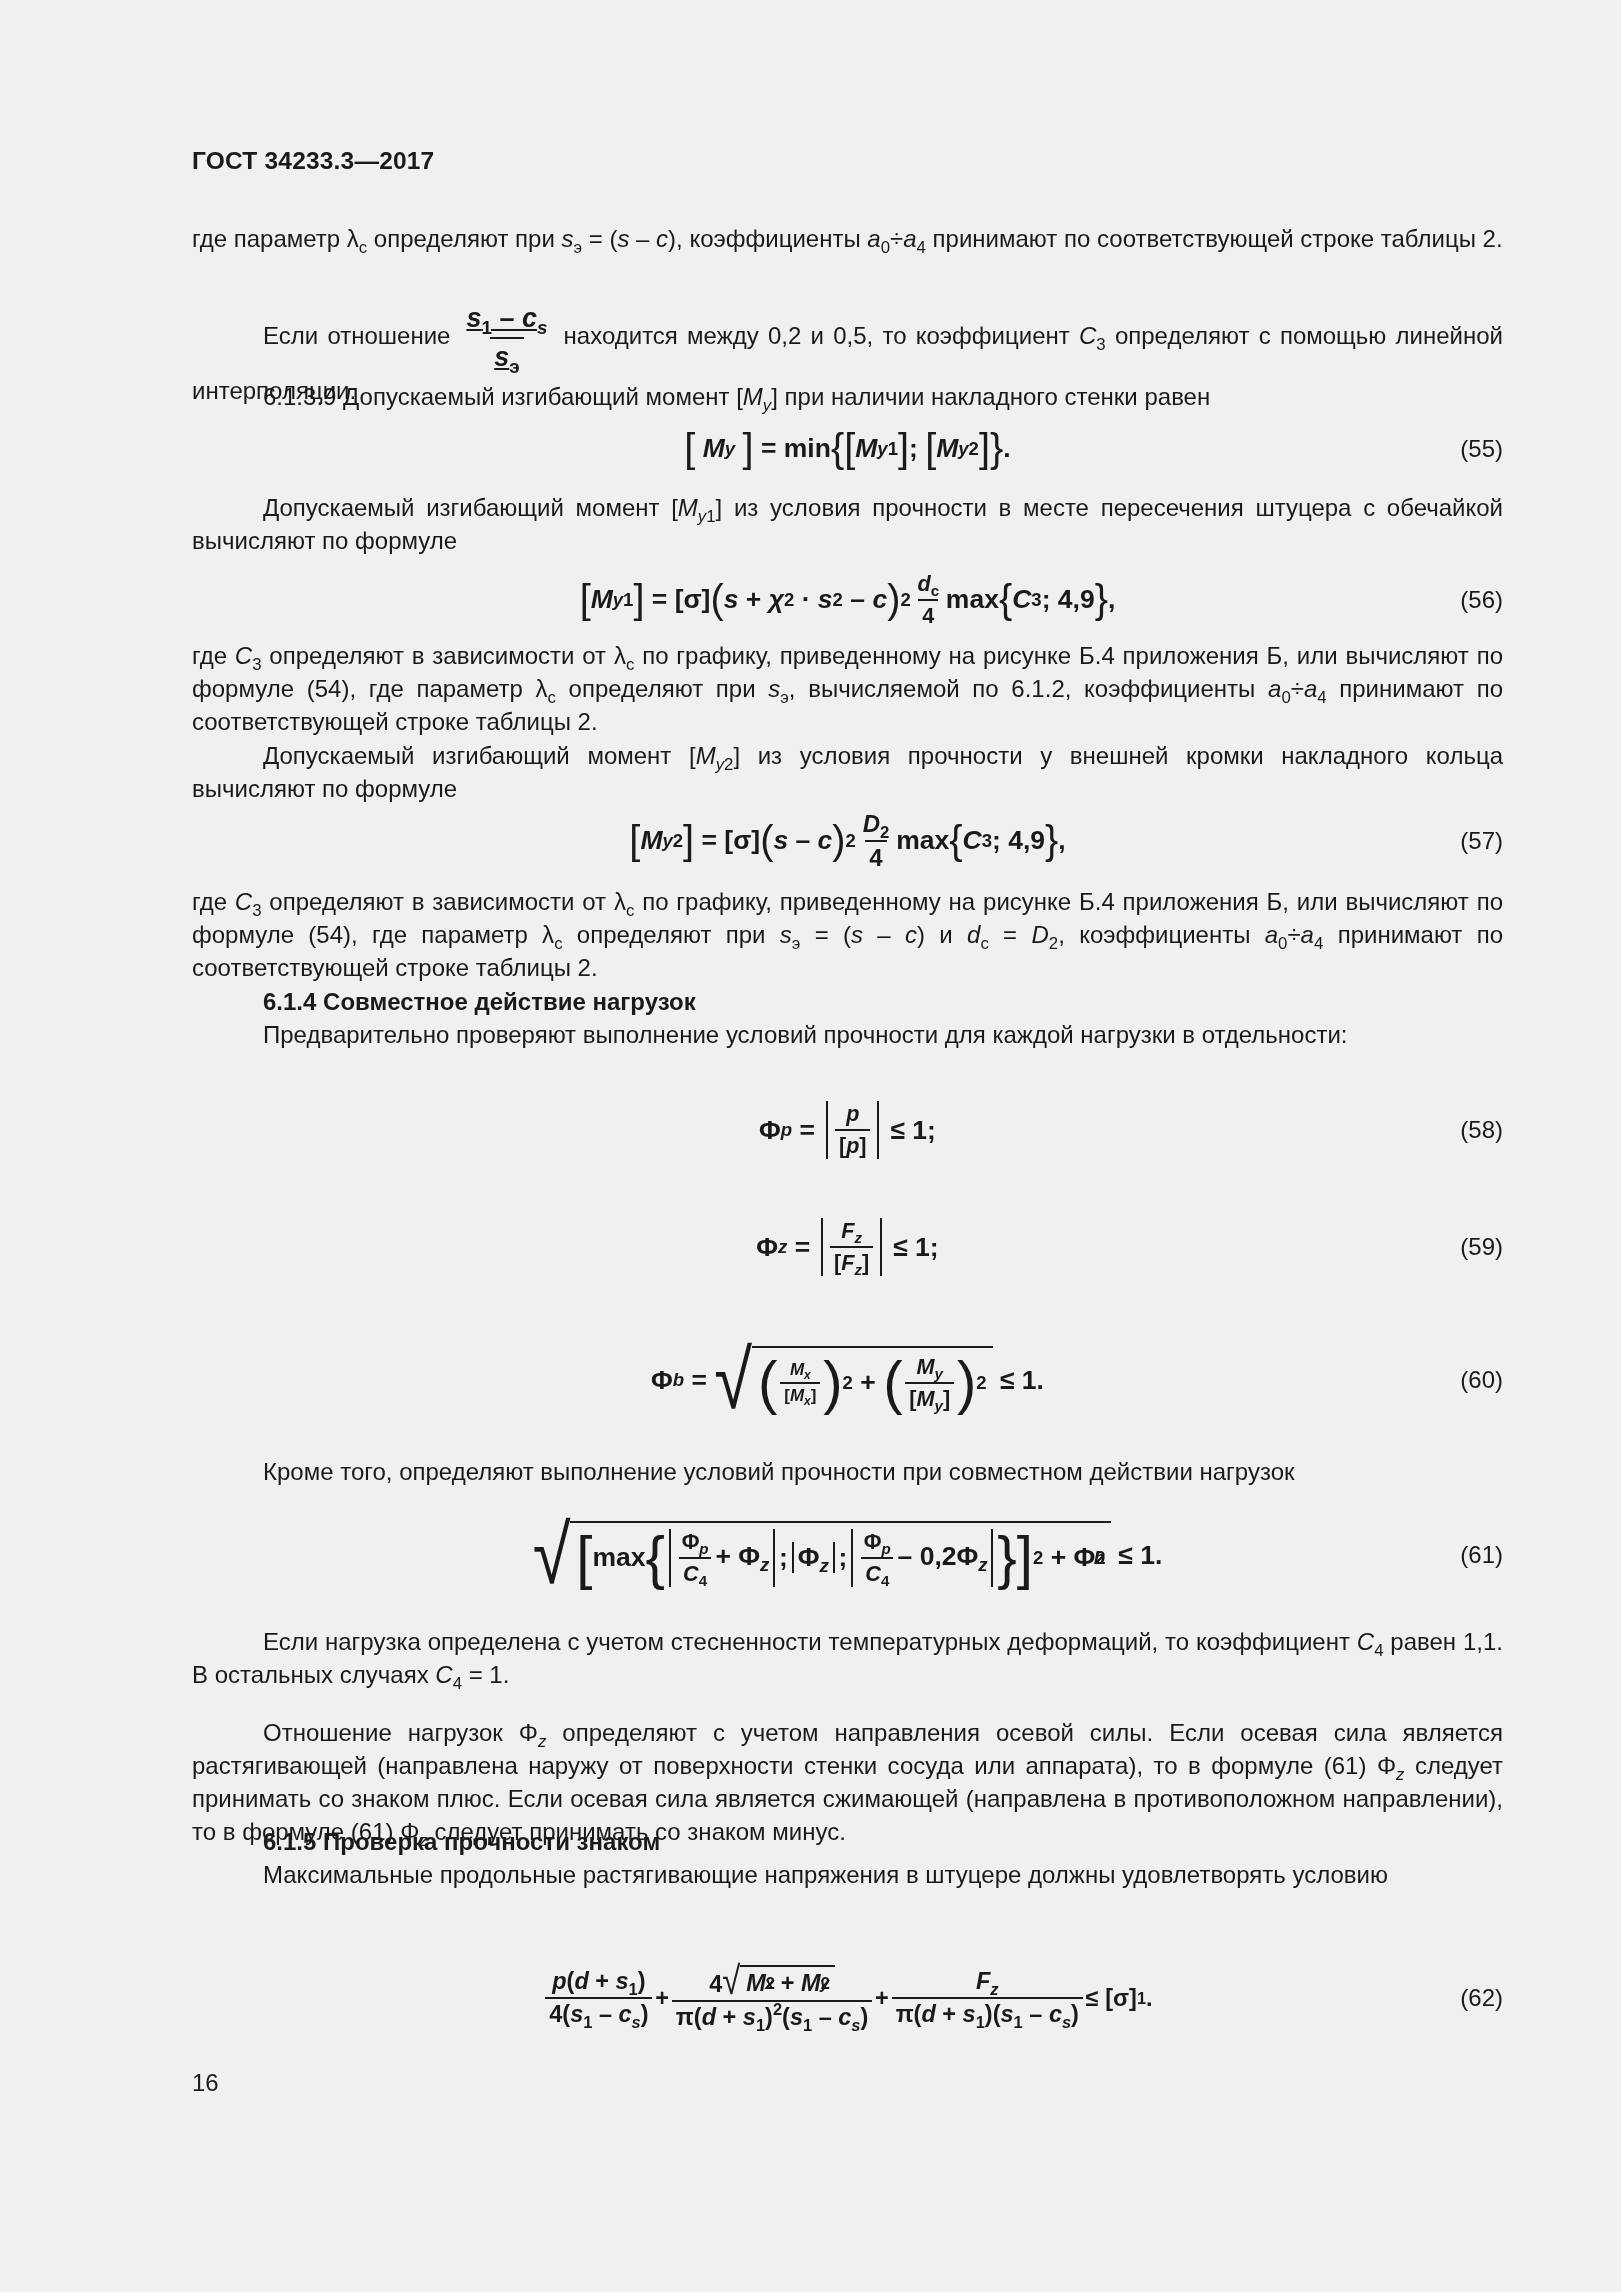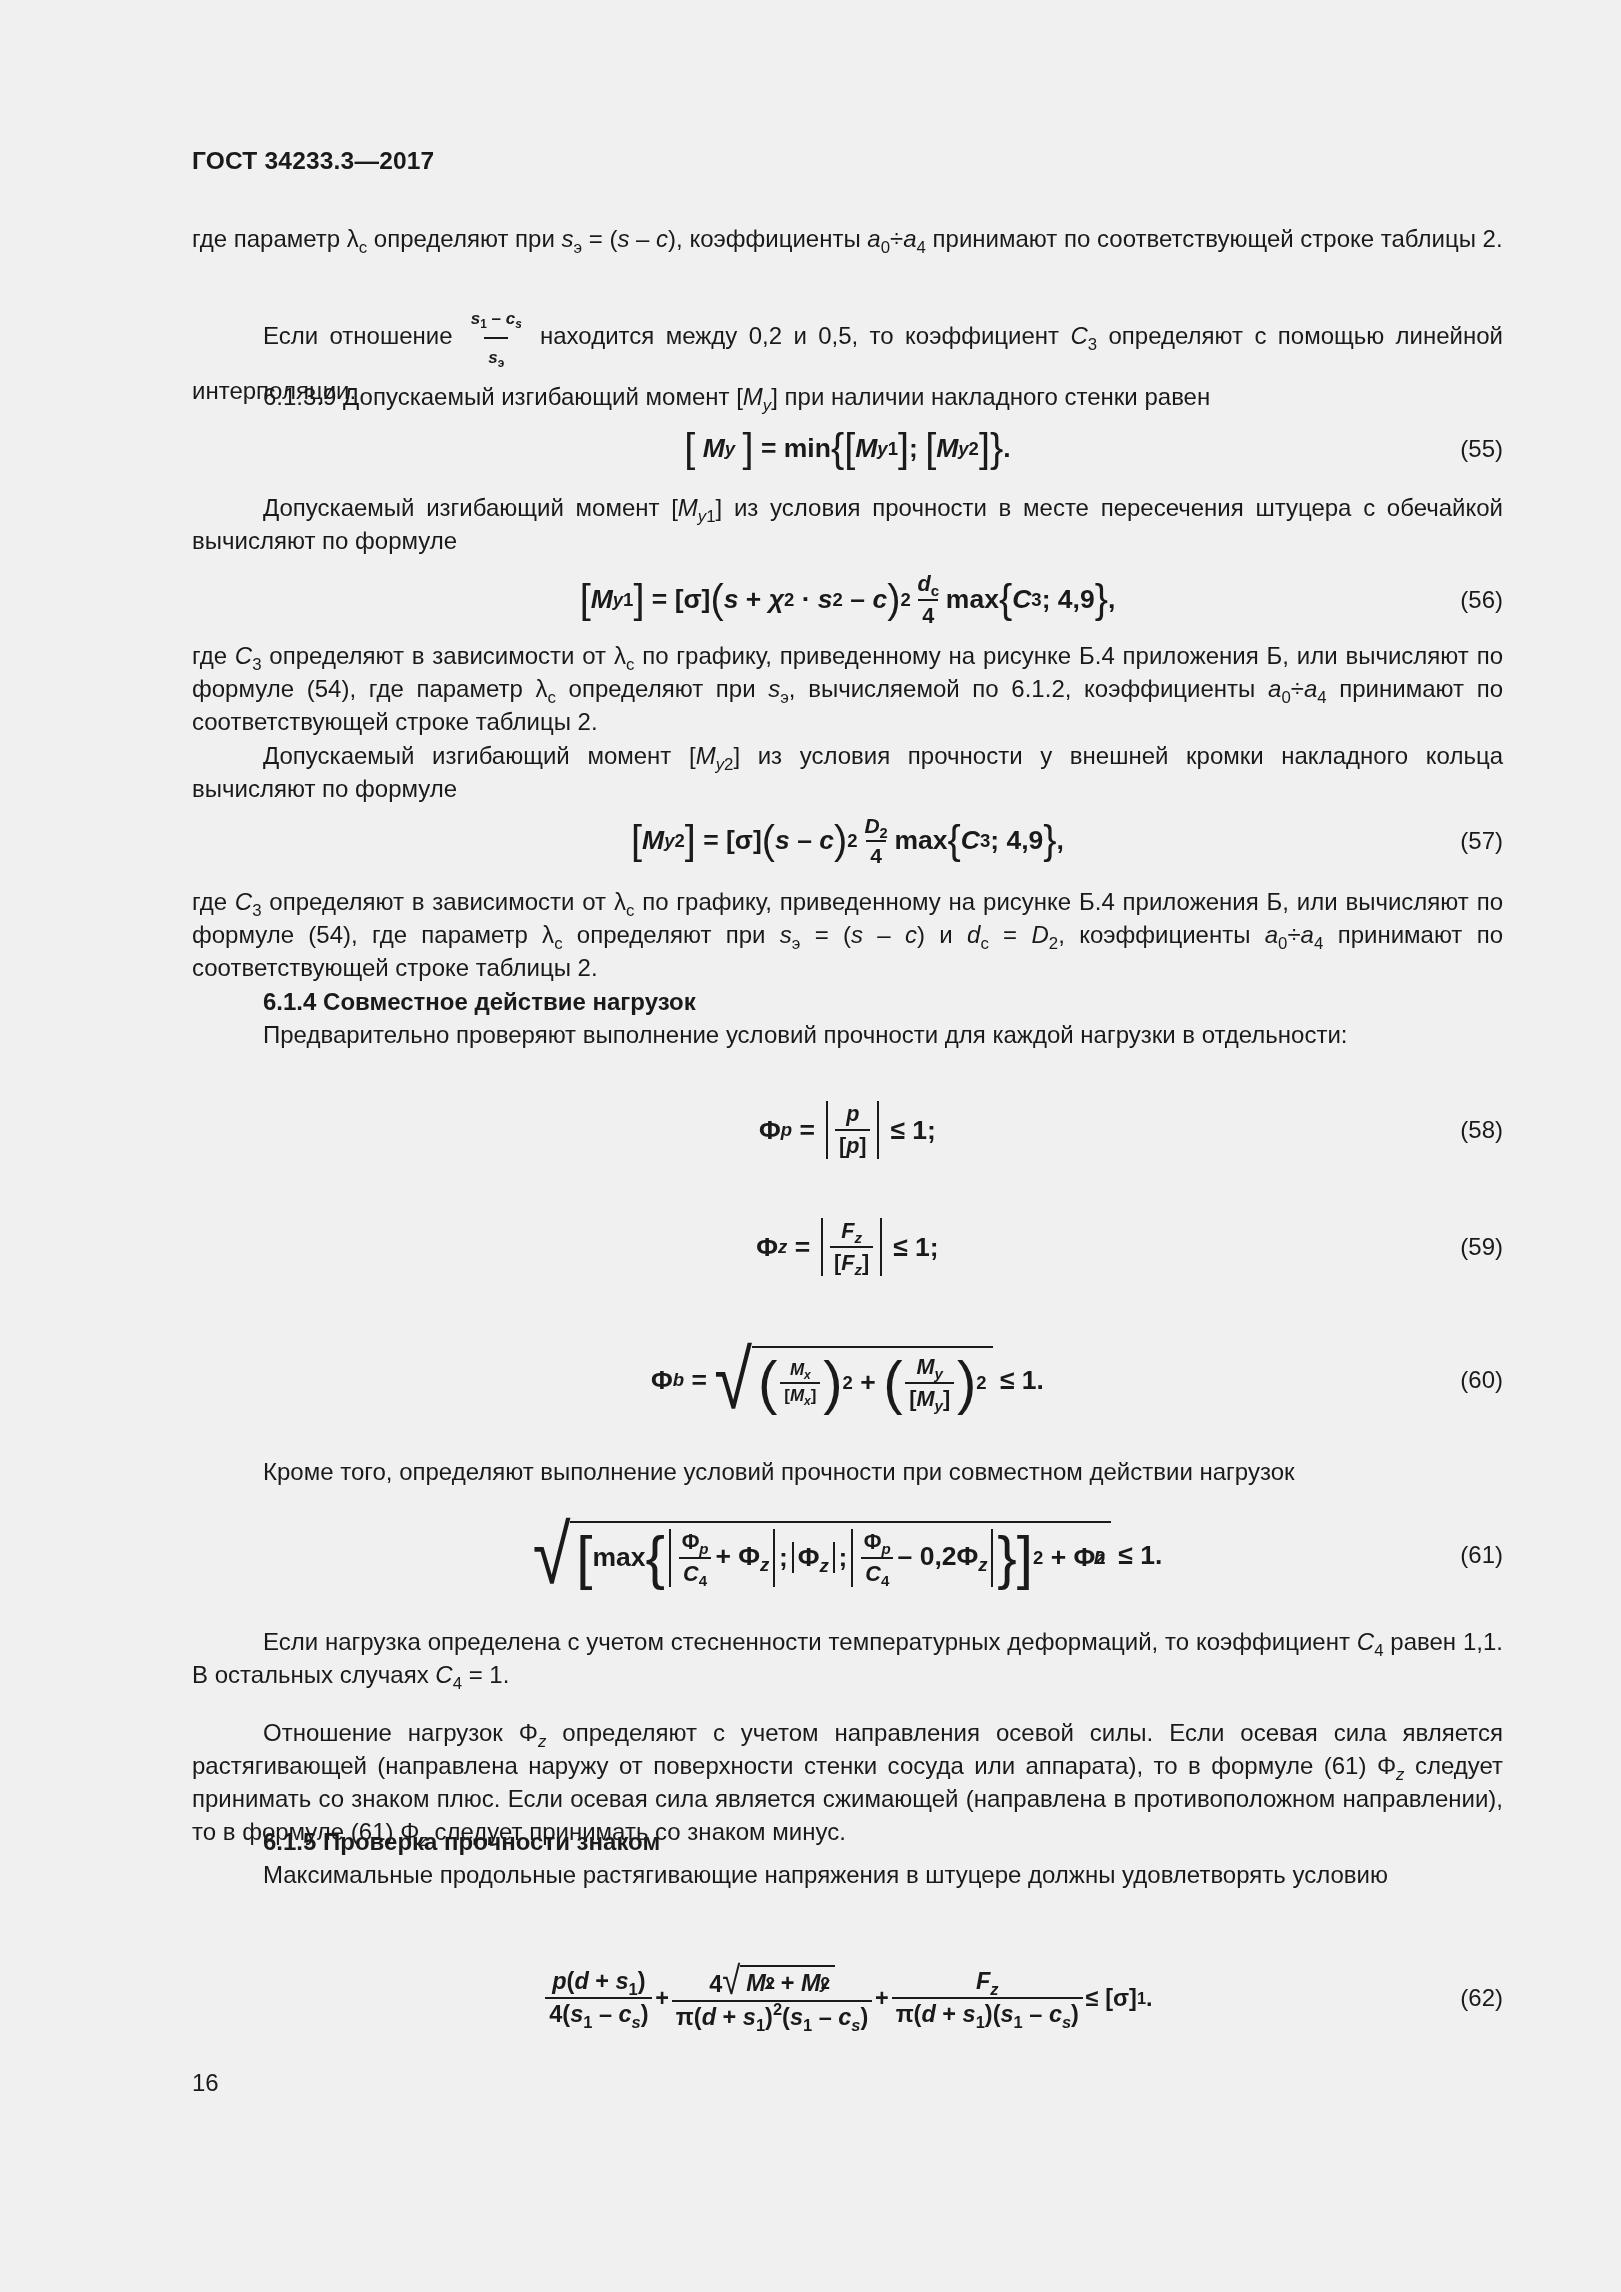--- a/index.html
+++ b/index.html
@@ -59,21 +59,21 @@
 <div class="page">
 
   <div class="header">ГОСТ 34233.3—2017</div>
 
   <div class="para" style="top:222px;">
     <span>где параметр λ</span><sub>c</sub><span> определяют при </span><i>s</i><sub>э</sub><span> = (</span><i>s</i><span> – </span><i>c</i><span>), коэффициенты </span><i>a</i><sub>0</sub><span>÷</span><i>a</i><sub>4</sub><span> принимают по соответствующей строке таблицы 2.</span>
   </div>
 
   <div class="para" style="top:302px; text-indent:71px; line-height:33px;">
     <span>Если отношение</span>
-    <span class="frac" style="font-weight:bold; font-size:17px; vertical-align:middle; text-indent:0;">
+    <span class="frac" style="font-weight:bold; font-size:27px; vertical-align:middle; text-indent:0;text-decoration:underline;">
       <span class="num"><i>s</i><sub>1</sub> – <i>c</i><sub><i>s</i></sub></span>
       <span class="den"><i>s</i><sub>э</sub></span>
     </span>
     <span>находится между 0,2 и 0,5, то коэффициент </span><i>C</i><sub>3</sub><span> определяют с помощью линейной интерполяции.</span>
   </div>
 
   <div class="para ind" style="top:380px;">
     <span>6.1.3.9 Допускаемый изгибающий момент [</span><i>M</i><sub><i>y</i></sub><span>] при наличии накладного стенки равен</span>
   </div>
 
@@ -104,21 +104,21 @@
     <span>где </span><i>C</i><sub>3</sub><span> определяют в зависимости от λ</span><sub>c</sub><span> по графику, приведенному на рисунке Б.4 приложения Б, или вычисляют по формуле (54), где параметр λ</span><sub>c</sub><span> определяют при </span><i>s</i><sub>э</sub><span>, вычисляемой по 6.1.2, коэффициенты </span><i>a</i><sub>0</sub>÷<i>a</i><sub>4</sub><span> принимают по соответствующей строке таблицы 2.</span>
   </div>
 
   <div class="para ind" style="top:739px;">
     <span>Допускаемый изгибающий момент [</span><i>M</i><sub><i>y</i>2</sub><span>] из условия прочности у внешней кромки накладного кольца вычисляют по формуле</span>
   </div>
 
   <div class="formula" style="top:810px; height:61px;">
     <span class="eqn">
       <span class="big">[</span><i>M</i><sub><i>y</i>2</sub><span class="big">]</span>&nbsp;=&nbsp;<span>[σ]</span><span class="big">(</span><i>s</i>&nbsp;–&nbsp;<i>c</i><span class="big">)</span><sup>2</sup>
-      <span class="frac" style="font-size:21px;">
+      <span class="frac" style="font-size:24px;">
           <span class="num"><i>D</i><sub>2</sub></span>
           <span class="den">4</span>
         </span>
       <span>max</span><span class="big">{</span><i>C</i><sub>3</sub>;&nbsp;<span>4,9</span><span class="big">}</span>,
     </span>
     <span class="eqnum">(57)</span>
   </div>
 
   <div class="para" style="top:885px;">
     <span>где </span><i>C</i><sub>3</sub><span> определяют в зависимости от λ</span><sub>c</sub><span> по графику, приведенному на рисунке Б.4 приложения Б, или вычисляют по формуле (54), где параметр λ</span><sub>c</sub><span> определяют при </span><i>s</i><sub>э</sub> = (<i>s</i> – <i>c</i><span>) и </span><i>d</i><sub>c</sub> = <i>D</i><sub>2</sub><span>, коэффициенты </span><i>a</i><sub>0</sub>÷<i>a</i><sub>4</sub><span> принимают по соответствующей строке таблицы 2.</span>

